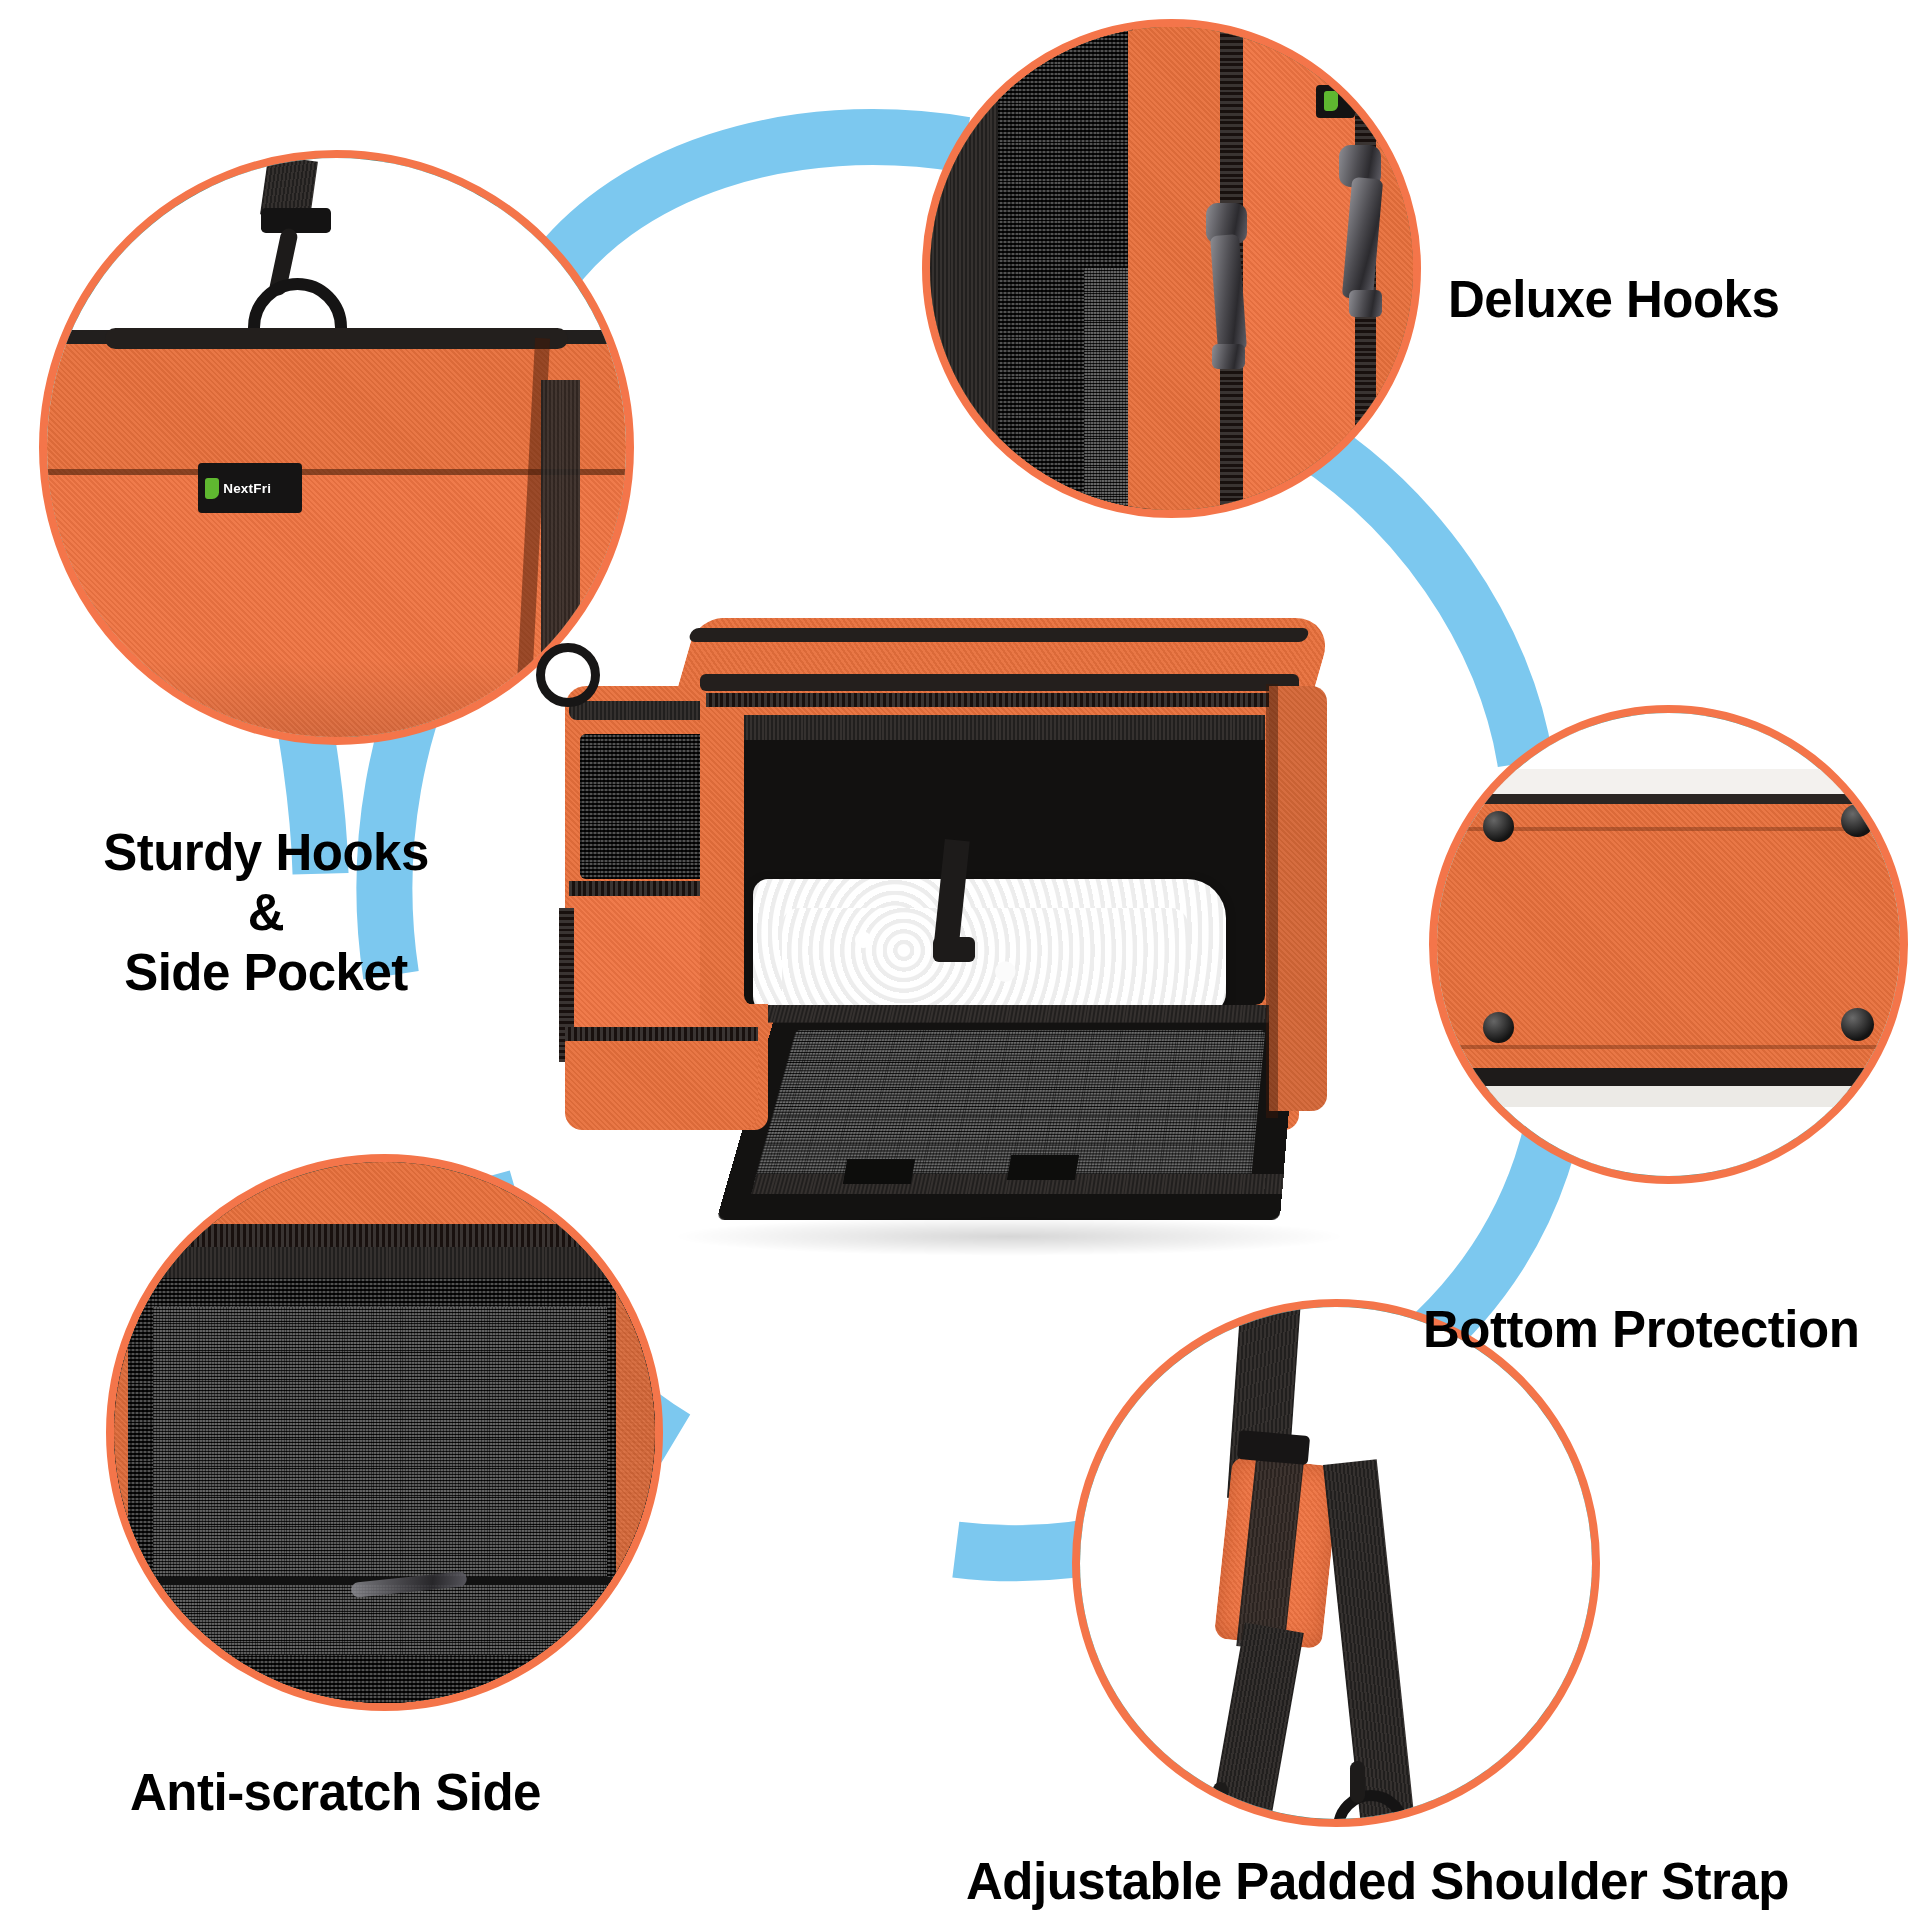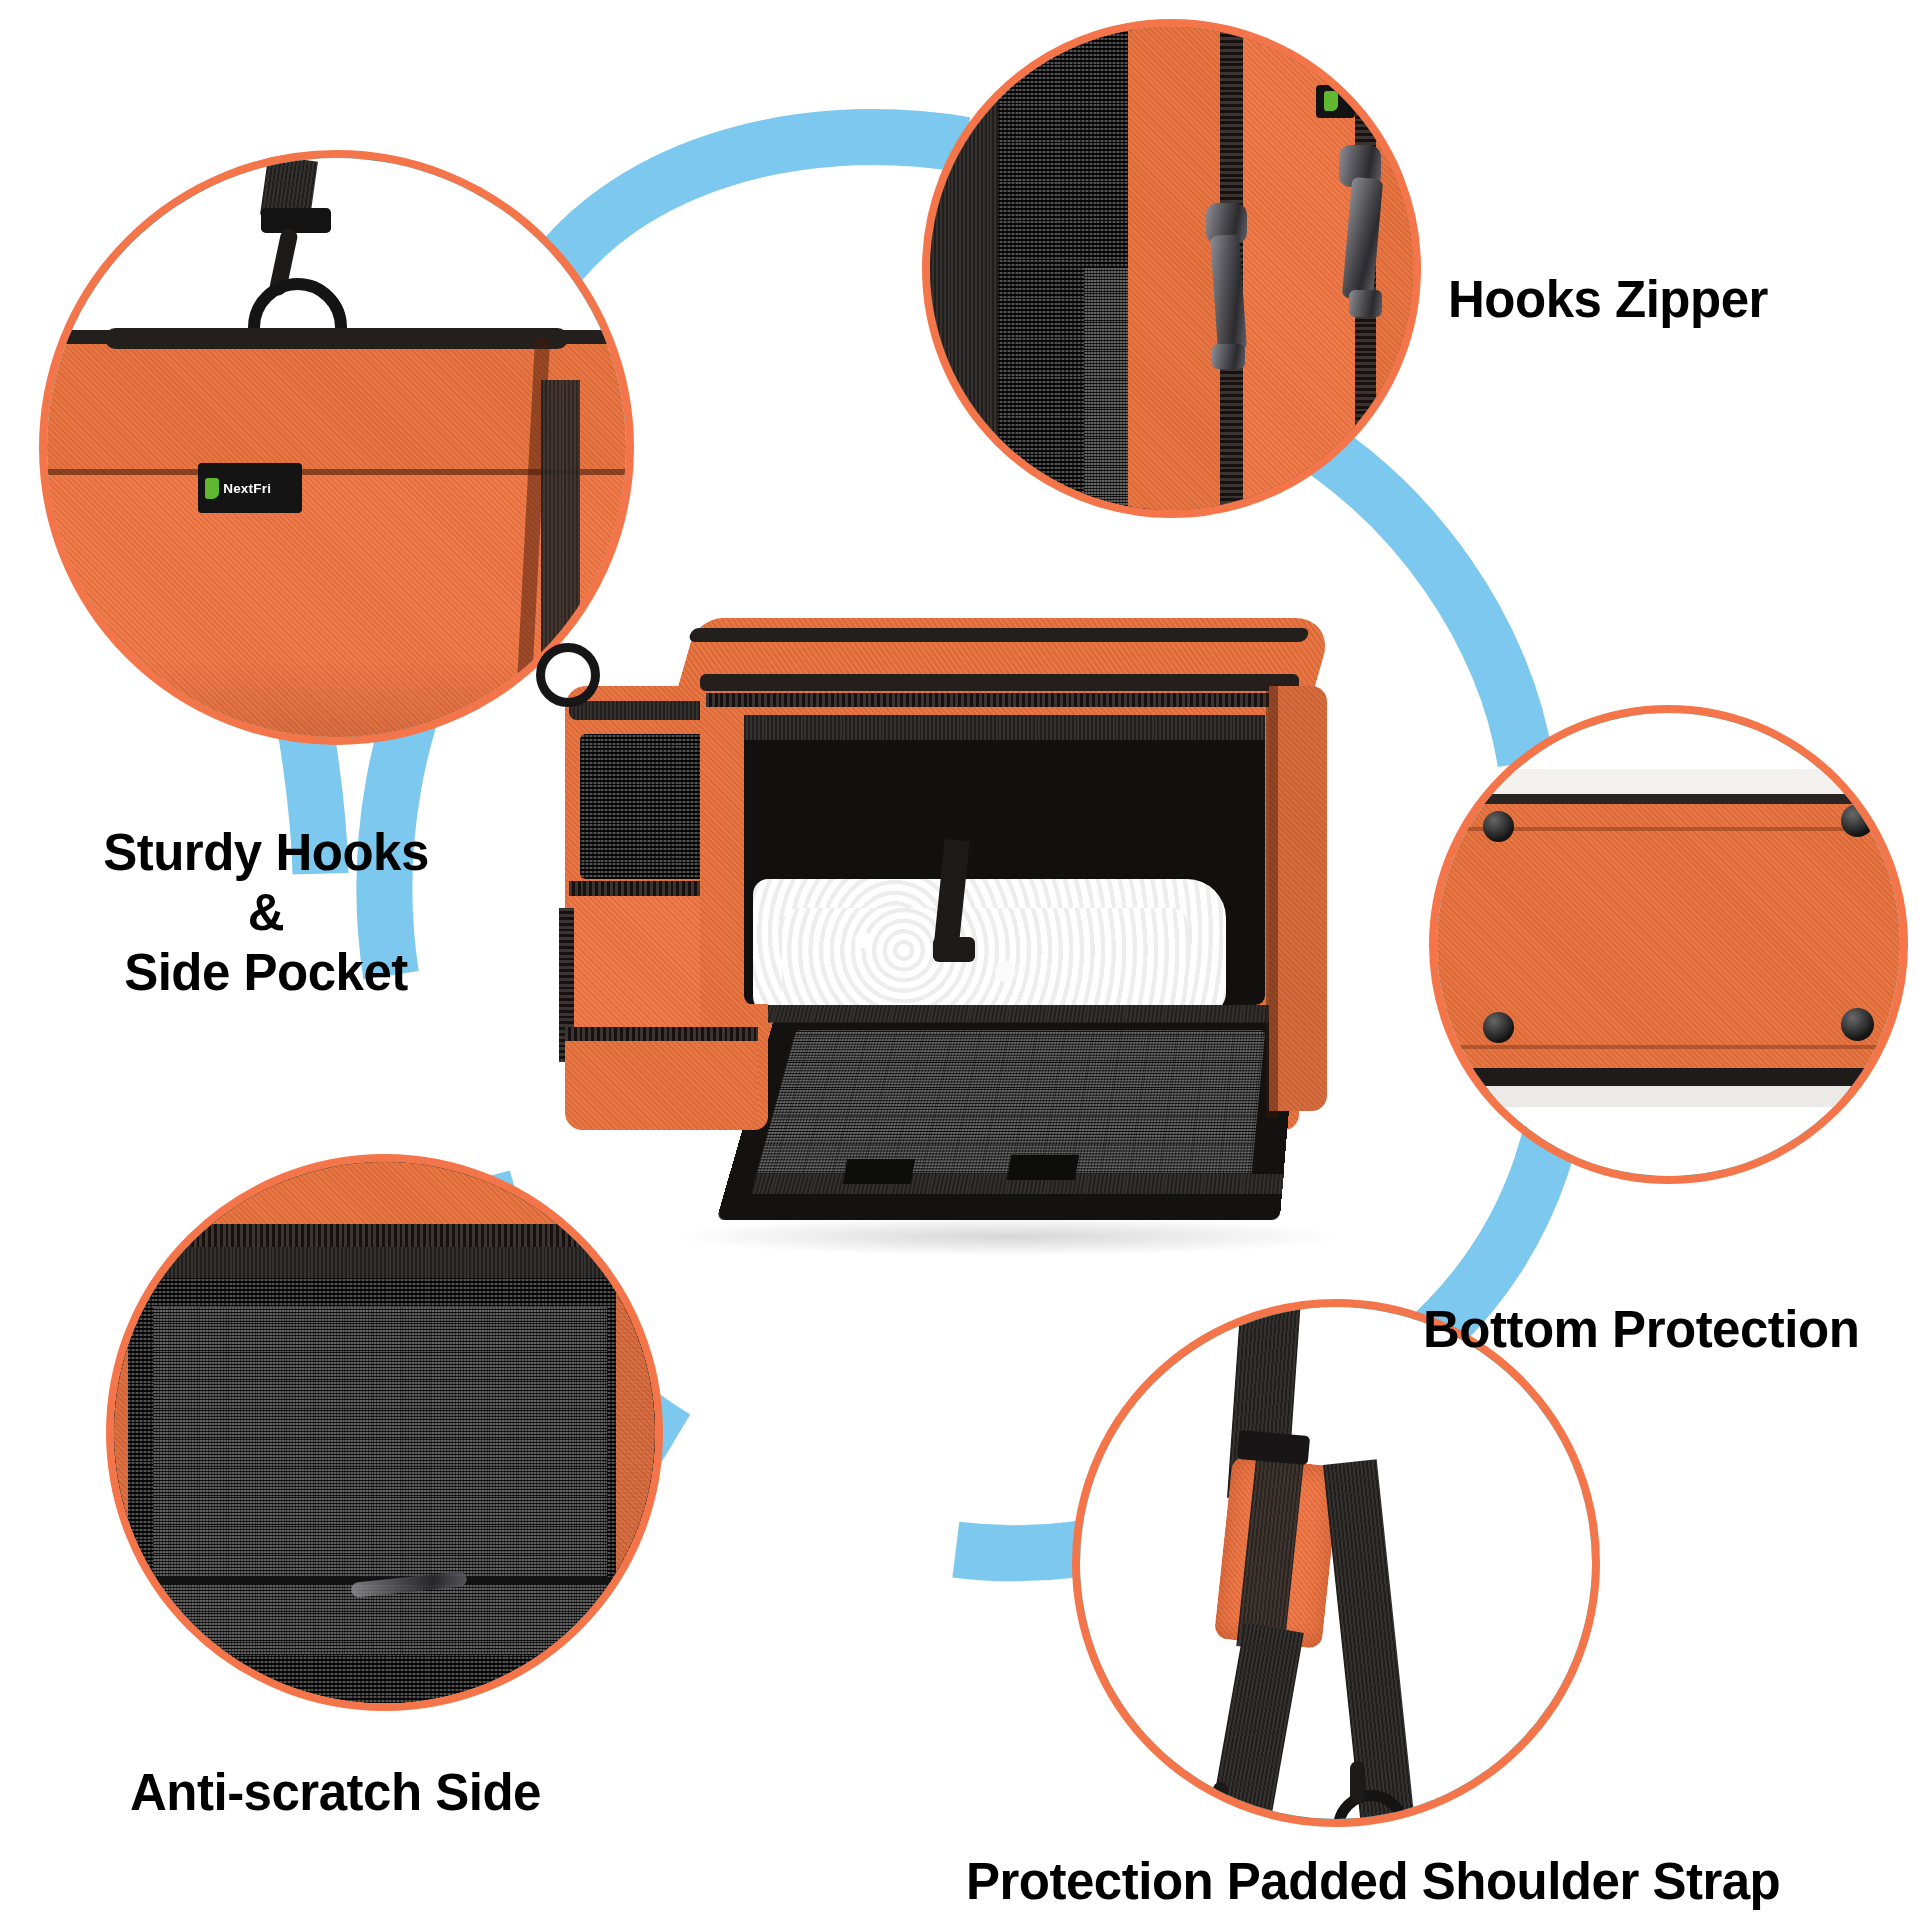--- a/index.html
+++ b/index.html
@@ -260,22 +260,22 @@
     <div class="blk" style="left:711px;top:66px;width:11.6px;height:434px;background:rgba(60,25,8,.45);"></div>
 
     <div style="position:absolute;left:116px;top:599px;width:676px;height:39px;
                 background:radial-gradient(ellipse at center,rgba(0,0,0,.16),rgba(0,0,0,0) 70%);"></div>
   </div>
 
   <div class="label lbl-hooks">Sturdy Hooks
 &amp;
 Side Pocket</div>
 
-  <div class="label lbl-zipper">Hooks Zipper</div>
+  <div class="label lbl-zipper">Deluxe Hooks</div>
 
   <div class="label lbl-bottom">Bottom Protection</div>
 
   <div class="label lbl-mesh">Anti-scratch Side</div>
 
-  <div class="label lbl-strap">Protection Padded Shoulder Strap</div>
+  <div class="label lbl-strap">Adjustable Padded Shoulder Strap</div>
 
 </div>
 
 
 </body></html>

